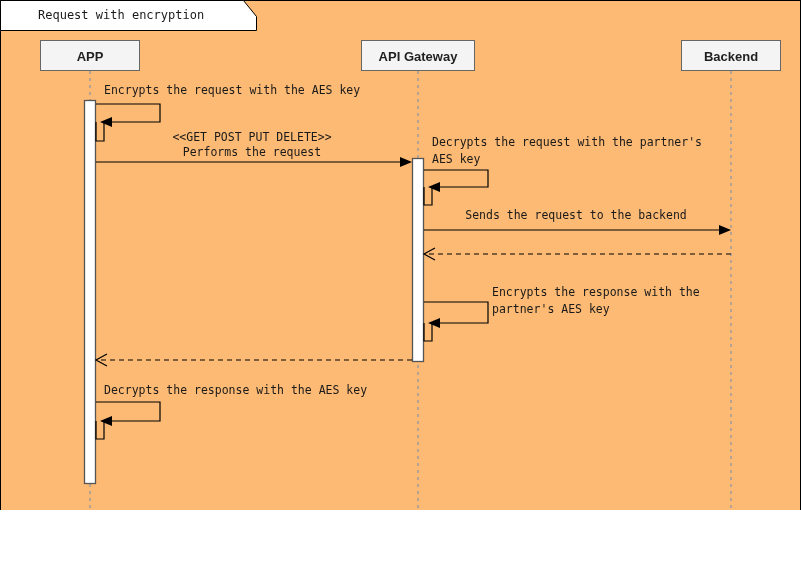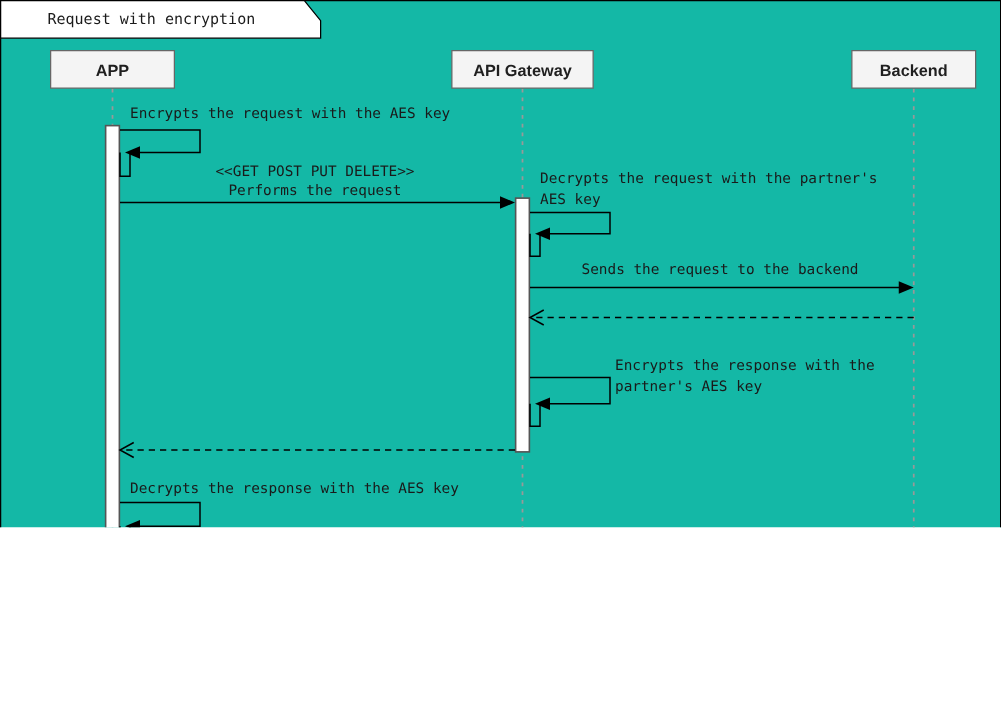--- a/index.html
+++ b/index.html
@@ -6,22 +6,22 @@
     margin: 0;
     padding: 0;
     background: #ffffff;
   }
   body {
     font-family: "DejaVu Sans Mono", monospace;
   }
   #diagram-root {
     position: relative;
     width: 801px;
-    height: 422px;
-    background: #14b8a6;
+    height: 510px;
+    background: #fdba74;
     overflow: hidden;
   }
   svg#sequence-svg {
     display: block;
     width: 801px;
     height: 561px;
   }
   .frame-border {
     fill: none;
     stroke: #000000;

